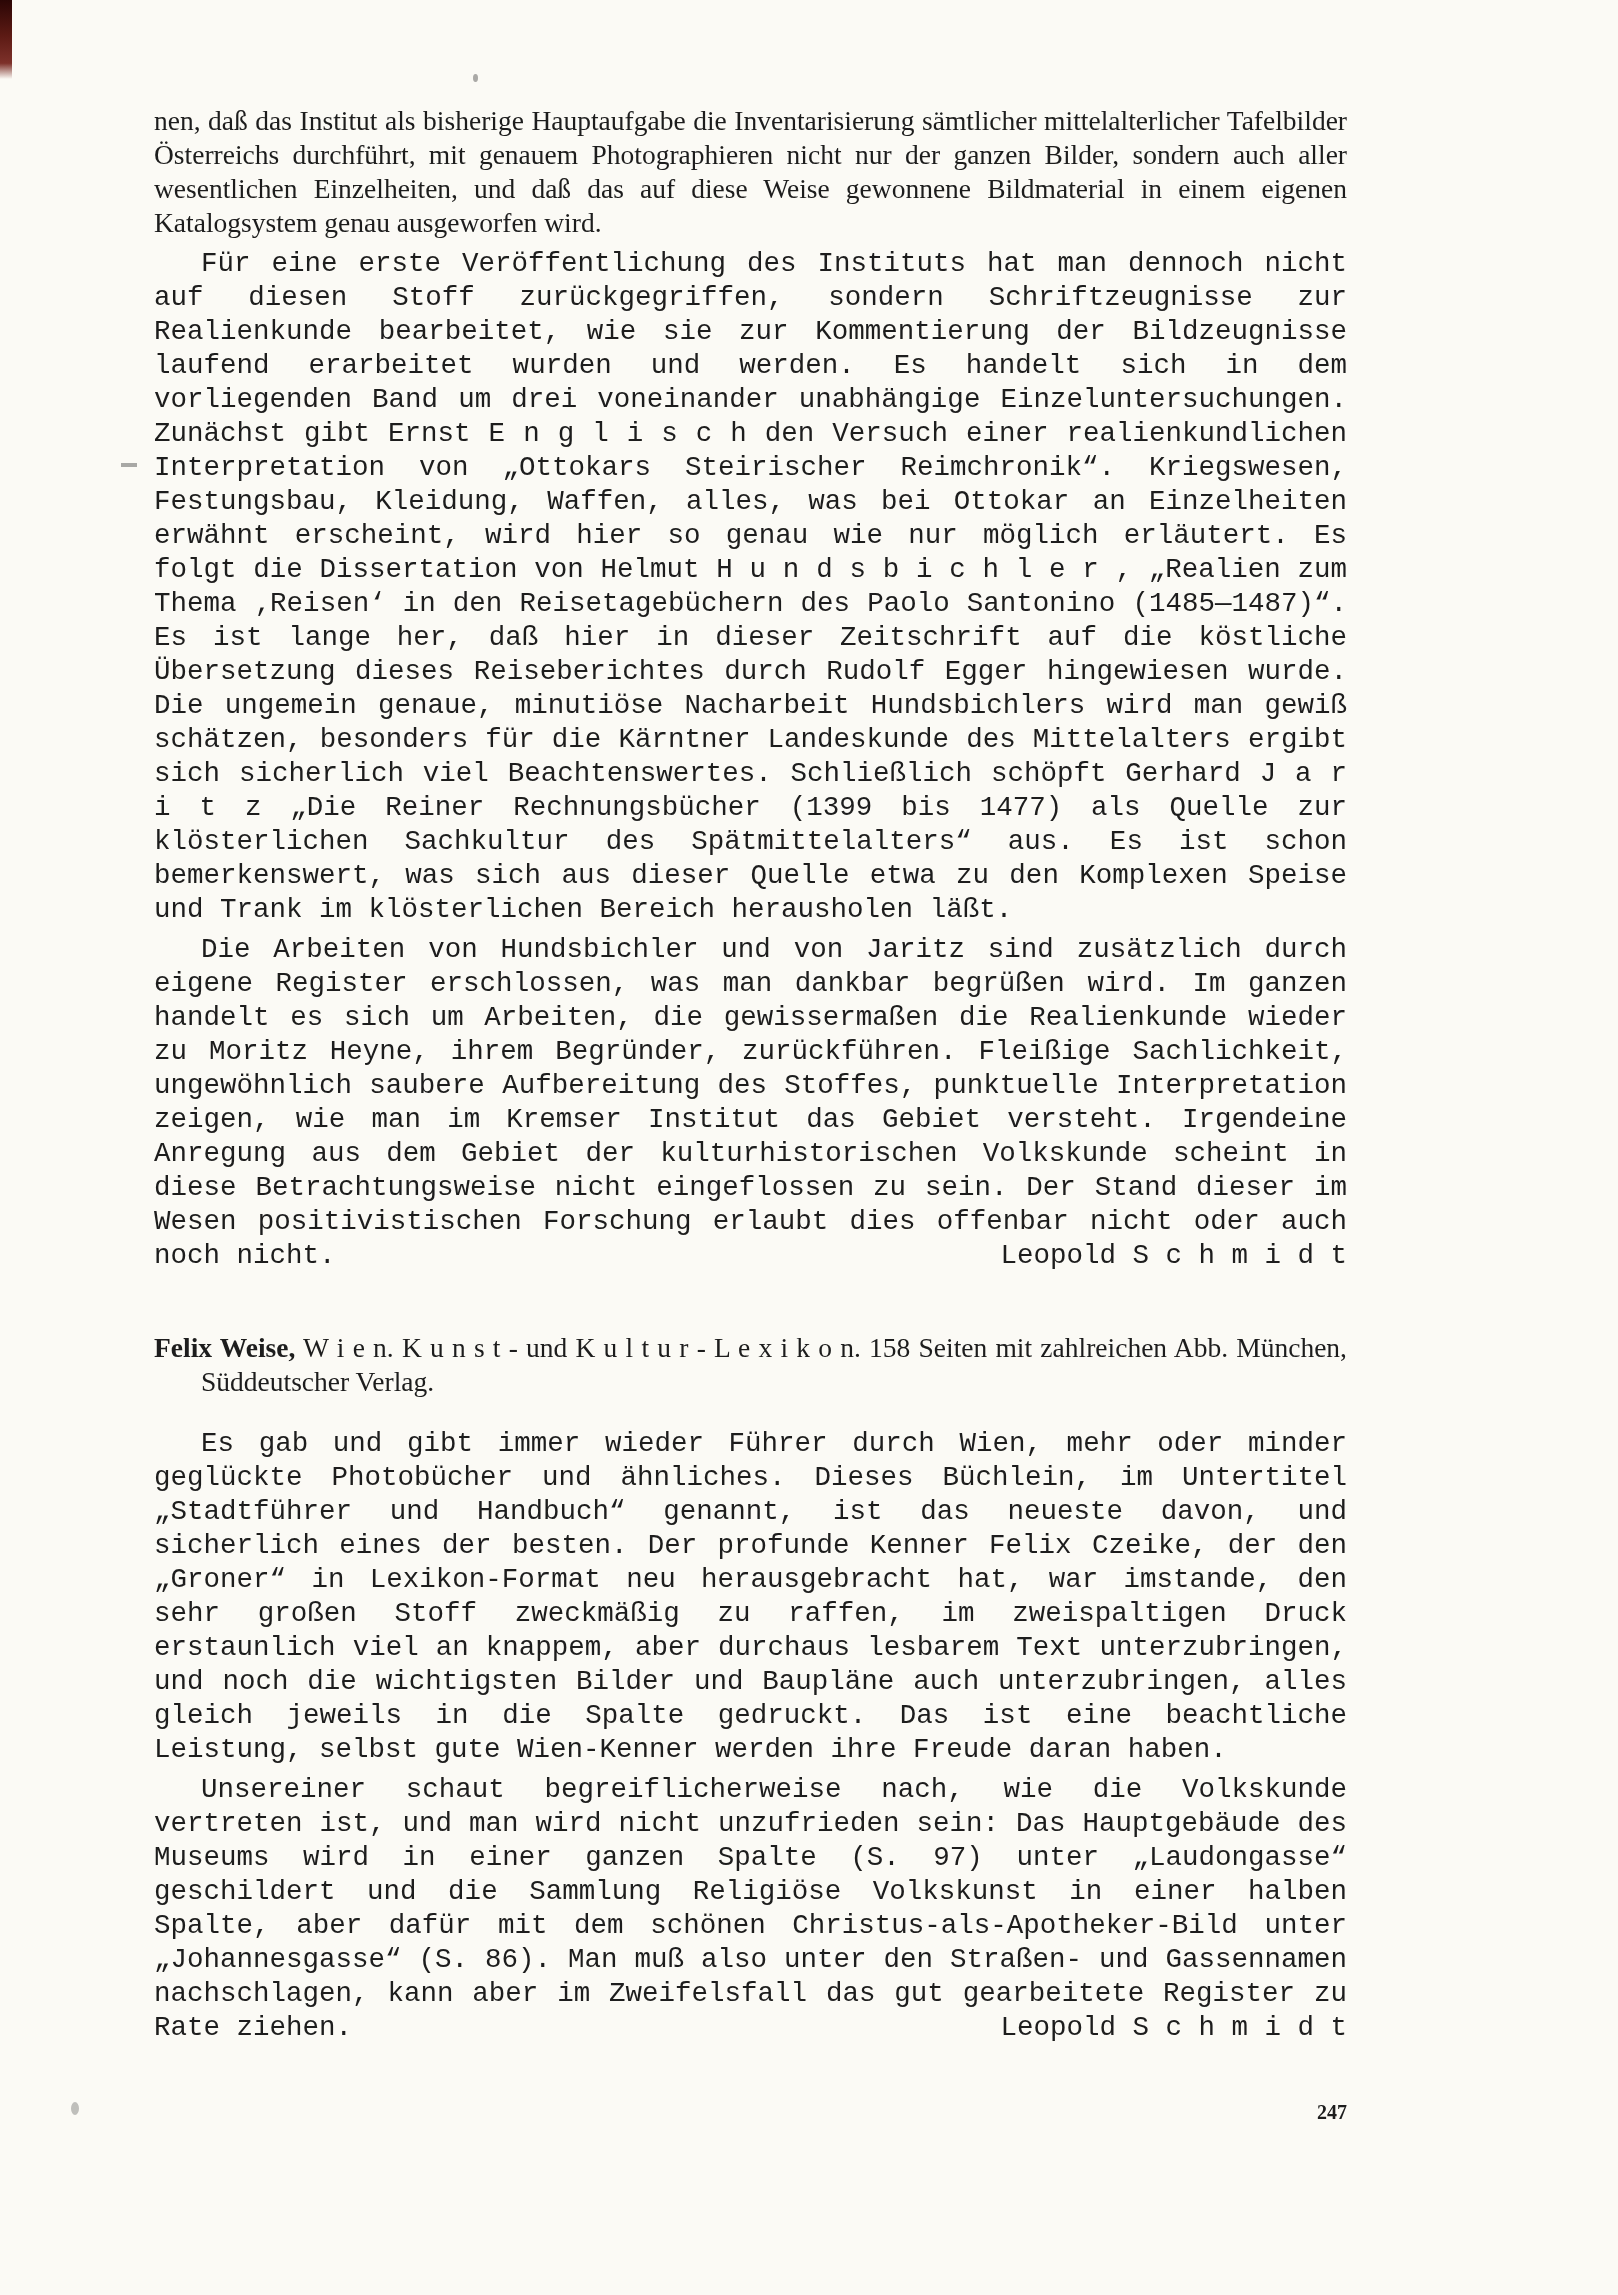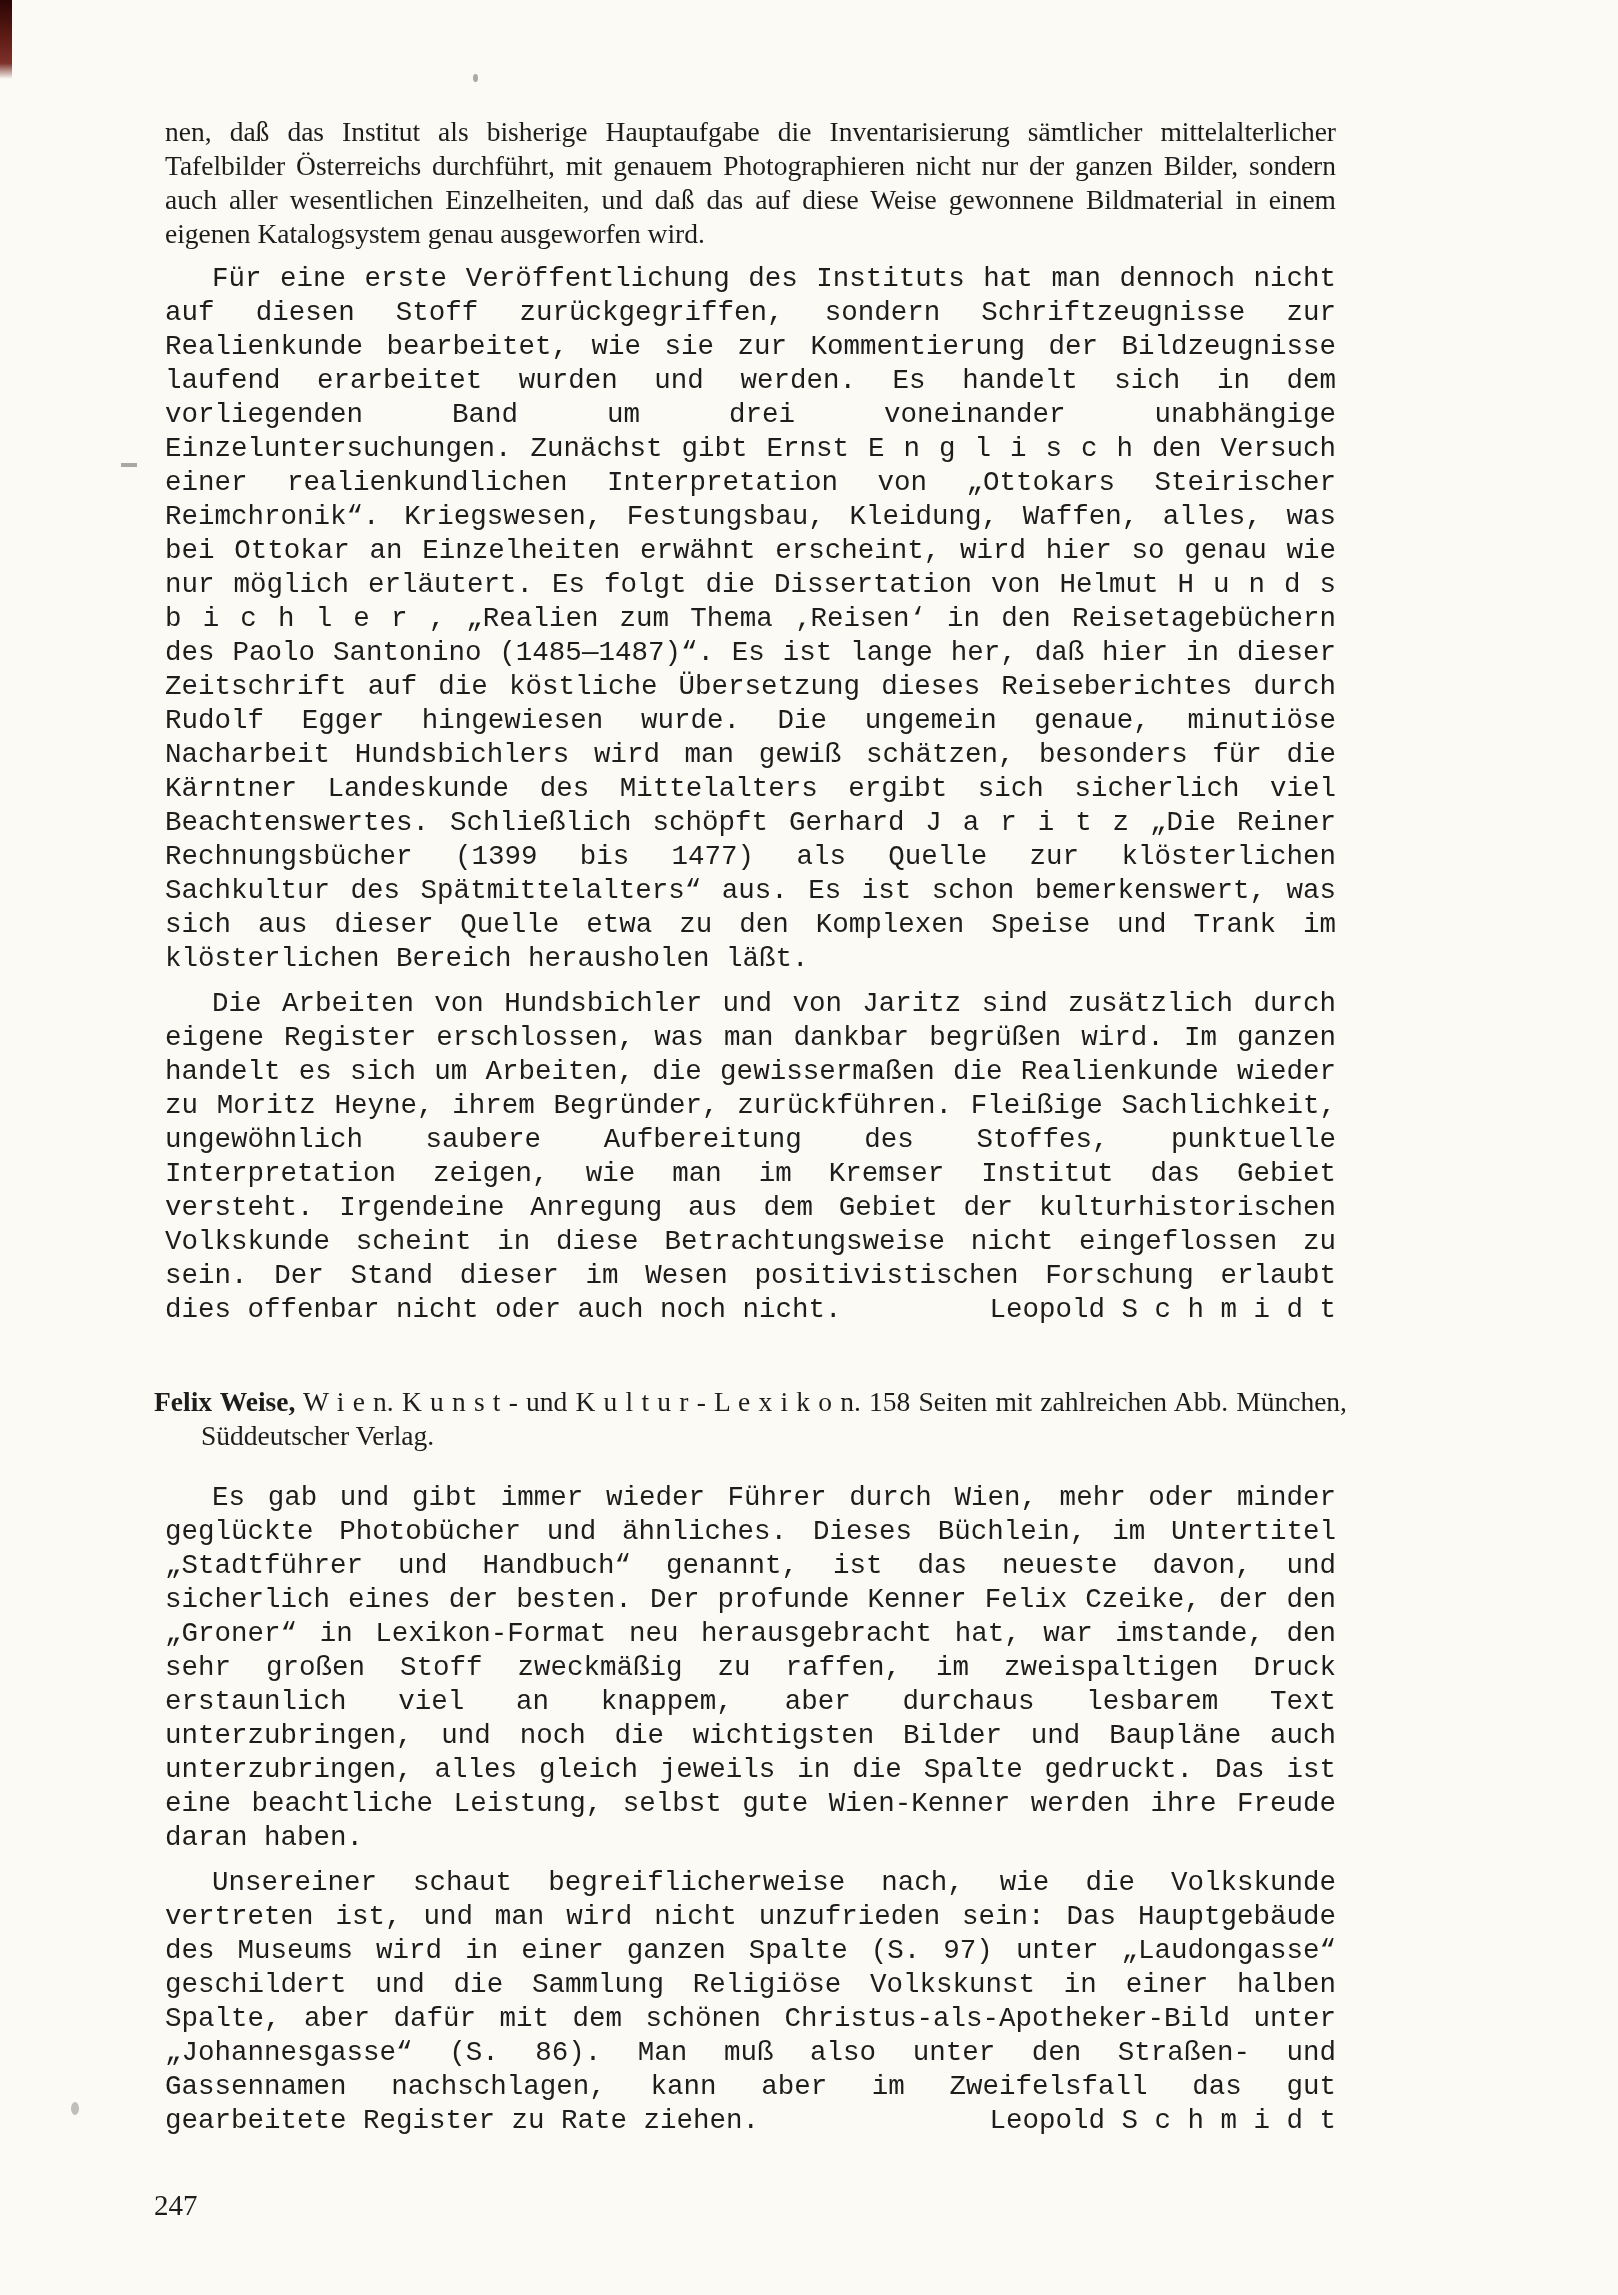--- a/index.html
+++ b/index.html
@@ -18,39 +18,41 @@
   }
   .text-block {
     position: absolute;
     left: 154px;
     top: 104px;
     width: 1193px;
     font-size: 27.5px;
     line-height: 34px;
     text-align: justify;
   }
-  .para { margin: 11px; }
+  .para { margin: 0; }
   .para + .para { margin-top: 6.5px; }
   .indent { text-indent: 47px; font-family: Liberation Mono, monospace; }
   .sig {
     float: right;
     white-space: nowrap;
     text-indent: 0;
   }
   .review-heading {
     margin-top: 58px;
     margin-bottom: 27.5px;
     padding-left: 47px;
     text-indent: -47px;
     text-align: justify;
   }
   .review-heading b { font-weight: bold; }
   .page-number {
     margin-top: 50px;
-    font-size: 29px;
+    text-align: right;
+    font-size: 20px;
+    font-weight: bold;
   }
   
   .artifact-strip {
     position: absolute;
     left: 0; top: 0;
     width: 12px; height: 79px;
     background: linear-gradient(180deg, #2b0605 0%, #5c1a14 45%, #7d312a 80%, rgba(125,49,42,0) 100%);
   }
   .artifact-dot-top {
     position: absolute;

